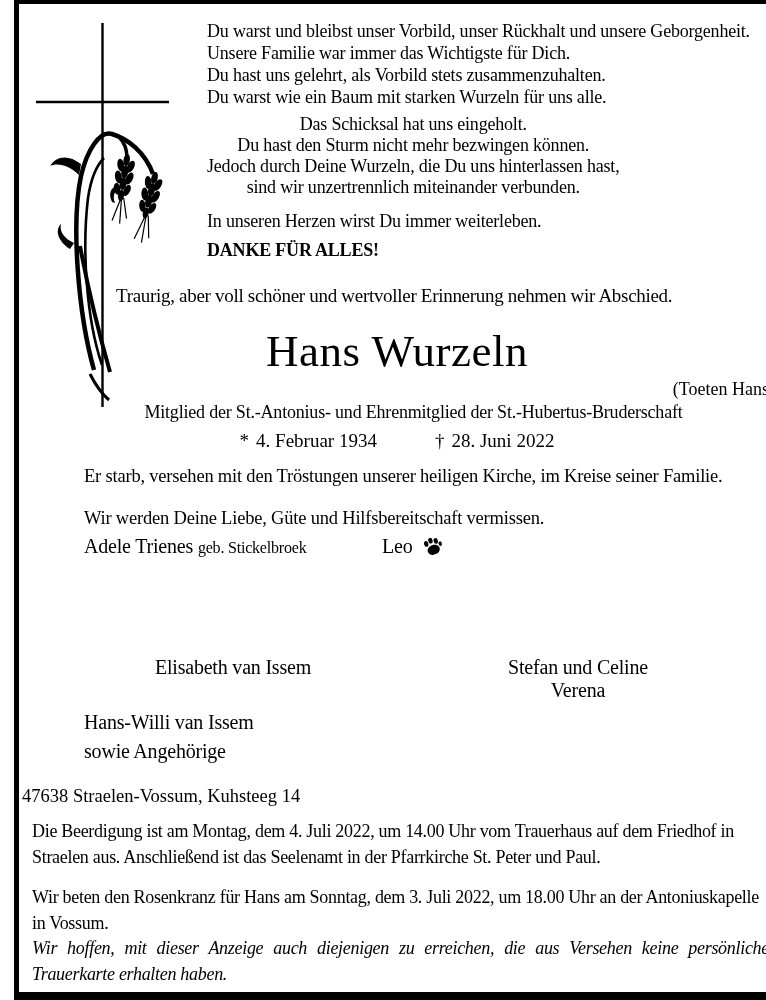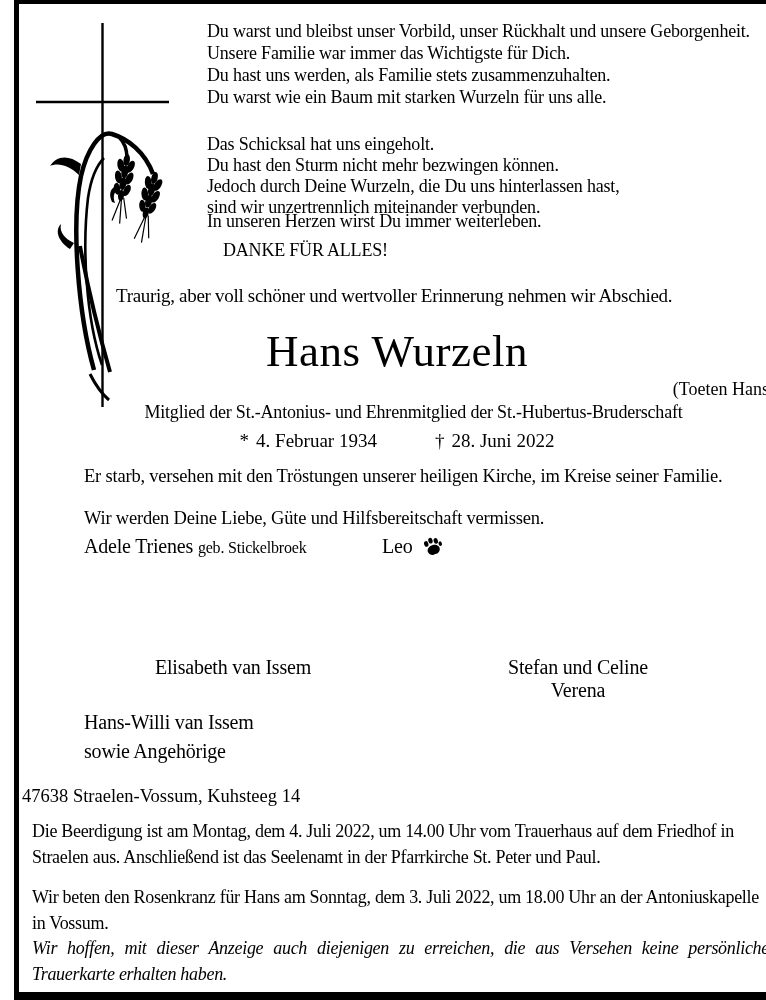--- a/index.html
+++ b/index.html
@@ -75,33 +75,33 @@
           <ellipse cx="5" cy="32" rx="3.2" ry="6" transform="rotate(18 5 32)"></ellipse>
           <ellipse cx="0" cy="38" rx="3" ry="5.5"></ellipse>
           <path d="M0 42 L-5 66 M1 42 L3 68 M3 40 L9 62" stroke="#000" stroke-width="1.2" fill="none"></path>
         </g>
       </svg>
     </div>
 
     <div class="abs poem" style="left:188px;top:16px;">
       <span class="line">Du warst und bleibst unser Vorbild, unser Rückhalt und unsere Geborgenheit.</span>
       <span class="line">Unsere Familie war immer das Wichtigste für Dich.</span>
-      <span class="line">Du hast uns werden, als Familie stets zusammenzuhalten.</span>
+      <span class="line">Du hast uns gelehrt, als Vorbild stets zusammenzuhalten.</span>
       <span class="line">Du warst wie ein Baum mit starken Wurzeln für uns alle.</span>
     </div>
 
-    <div class="abs poem poem2" style="left:188px;top:130px;">
+    <div class="abs poem poem2" style="left:188px;top:110px;text-align:center;">
       <span class="line">Das Schicksal hat uns eingeholt.</span>
       <span class="line">Du hast den Sturm nicht mehr bezwingen können.</span>
       <span class="line">Jedoch durch Deine Wurzeln, die Du uns hinterlassen hast,</span>
       <span class="line">sind wir unzertrennlich miteinander verbunden.</span>
     </div>
 
     <div class="abs poem" style="left:188px;top:206px;">In unseren Herzen wirst Du immer weiterleben.</div>
-    <div class="abs poem" style="left:204px;top:235px;">DANKE FÜR ALLES!</div>
+    <div class="abs poem" style="left:188px;top:235px;font-weight:bold;">DANKE FÜR ALLES!</div>
 
     <div class="abs farewell" style="left:97px;top:281px;">Traurig, aber voll schöner und wertvoller Erinnerung nehmen wir Abschied.</div>
 
     <div class="abs center deceased-name" style="top:322px;">Hans Wurzeln</div>
     <div class="abs center nickname" style="top:375px;">(Toeten Hans)</div>
     <div class="abs center membership" style="top:398px;padding-left:33px;">Mitglied der St.-Antonius- und Ehrenmitglied der St.-Hubertus-Bruderschaft</div>
 
     <div class="abs center dates" style="top:426px;">
       <span class="sym">*</span><span>4. Februar 1934</span><span class="gap"></span><span class="sym">†</span><span>28. Juni 2022</span>
     </div>

